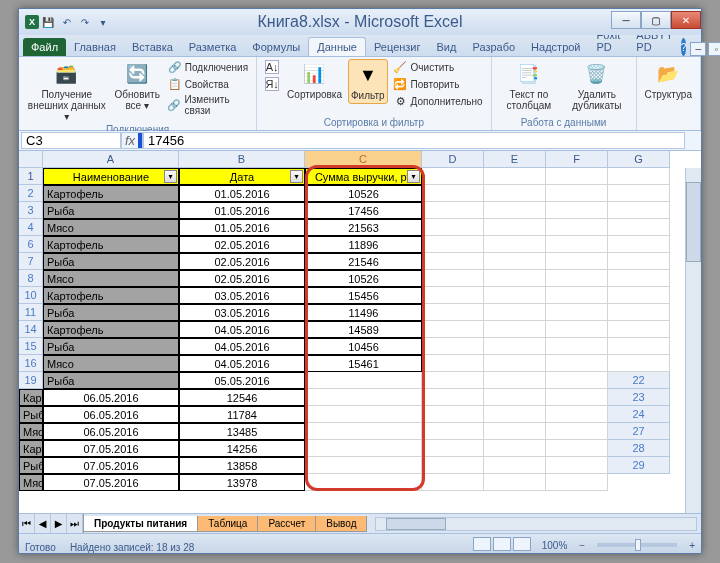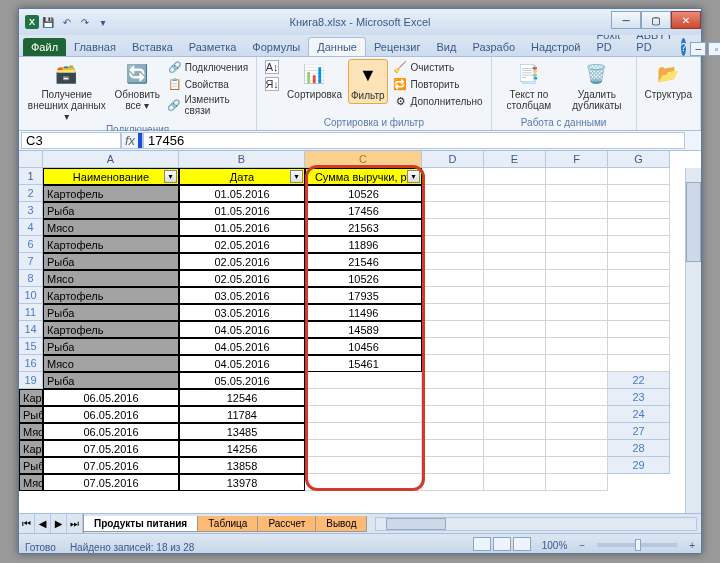--- a/index.html
+++ b/index.html
@@ -2,21 +2,21 @@
 <html><head>
 <meta charset="utf-8">
 <style>
 * { margin:0; padding:0; box-sizing:border-box; font-family:'Segoe UI',Tahoma,sans-serif; }
 body { background:#999; width:720px; height:563px; overflow:hidden; position:relative; }
 .window { position:absolute; top:8px; left:18px; width:684px; height:546px; background:#dce6f2; border:1px solid #5a7ba8; box-shadow:0 0 8px rgba(0,0,0,.4); display:flex; flex-direction:column; }
 .titlebar { height:26px; background:linear-gradient(#e8f0fa,#cddcef); display:flex; align-items:center; font-size:11px; position:relative; }
 .qat { display:flex; align-items:center; gap:2px; padding-left:6px; }
 .qat-btn { width:16px; height:16px; display:flex; align-items:center; justify-content:center; font-size:10px; color:#3a5a8a; }
 .qat .excel-icon { width:14px; height:14px; background:#217346; border-radius:2px; color:#fff; font-size:9px; font-weight:bold; display:flex; align-items:center; justify-content:center; }
-.title-text { position:absolute; left:50%; transform:translateX(-50%); color:#3a5a8a; font-size:11px; }
+.title-text { position:absolute; left:50%; transform:translateX(-50%); color:#3a5a8a; font-size:16px; }
 .win-controls { margin-left:auto; display:flex; }
 .win-btn { width:30px; height:18px; margin-top:-4px; display:flex; align-items:center; justify-content:center; border:1px solid #8aa5c5; background:linear-gradient(#f4f8fc,#d5e2f0); font-size:10px; }
 .win-btn.close { background:linear-gradient(#e98a7a,#c84a32); color:#fff; border-color:#a03525; }
 .ribbon-tabs { height:22px; display:flex; align-items:flex-end; padding-left:4px; font-size:11px; background:linear-gradient(#dce6f2,#cddcef); border-bottom:1px solid #a7bfde; }
 .tab { padding:3px 8px; color:#3a5a8a; cursor:pointer; }
 .tab.file { background:#1e6435; color:#fff; border-radius:3px 3px 0 0; }
 .tab.active { background:#f2f6fb; border:1px solid #a7bfde; border-bottom:none; border-radius:3px 3px 0 0; }
 .help-btn { margin-left:auto; width:22px; height:18px; display:flex; align-items:center; justify-content:center; background:#2b7ac8; color:#fff; border-radius:50%; font-size:10px; margin-right:4px; }
 .inner-win { display:flex; gap:2px; margin-right:6px; }
 .inner-win span { width:16px; height:14px; border:1px solid #8aa5c5; background:#eef4fb; font-size:8px; display:flex; align-items:center; justify-content:center; }
@@ -263,21 +263,21 @@
         <div class="cell col-a">Мясо</div>
         <div class="cell col-b">02.05.2016</div>
         <div class="cell col-c">10526</div>
         <div class="cell"></div>
         <div class="cell"></div>
         <div class="cell"></div>
         <div class="cell"></div>
         <div class="row-hdr" style="color:#4a7bc8">10</div>
         <div class="cell col-a">Картофель</div>
         <div class="cell col-b">03.05.2016</div>
-        <div class="cell col-c">17935</div>
+        <div class="cell col-c">15456</div>
         <div class="cell"></div>
         <div class="cell"></div>
         <div class="cell"></div>
         <div class="cell"></div>
         <div class="row-hdr" style="color:#4a7bc8">11</div>
         <div class="cell col-a">Рыба</div>
         <div class="cell col-b">03.05.2016</div>
         <div class="cell col-c">11496</div>
         <div class="cell"></div>
         <div class="cell"></div>

